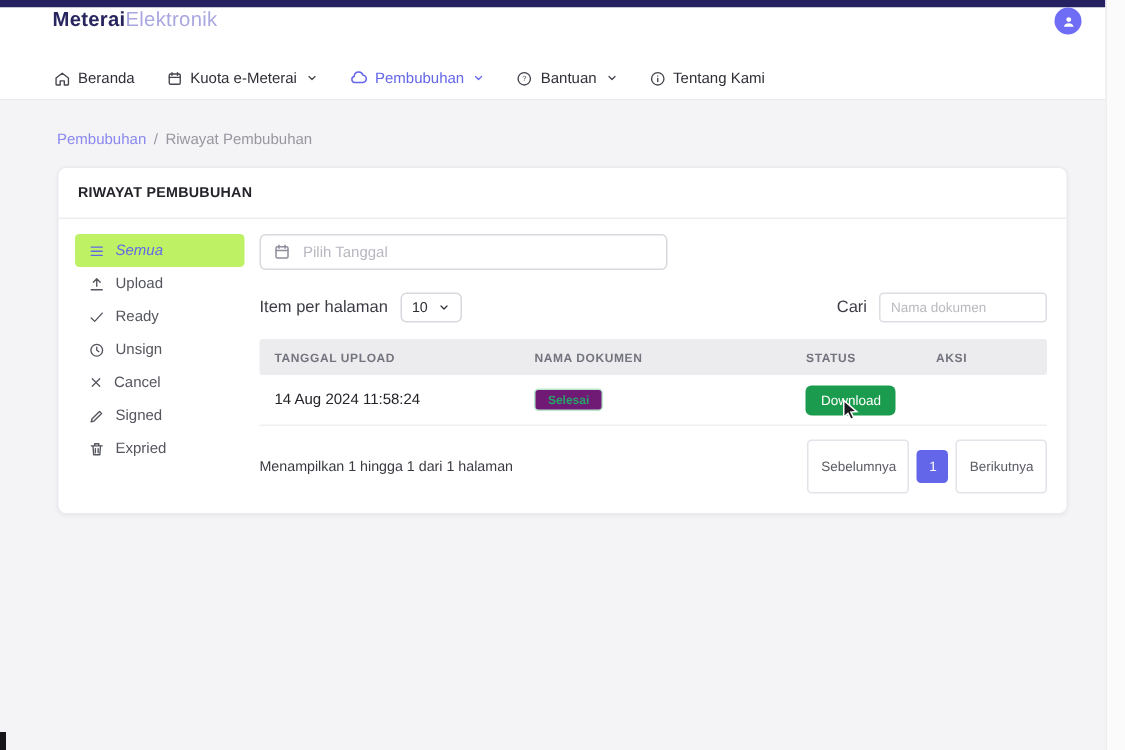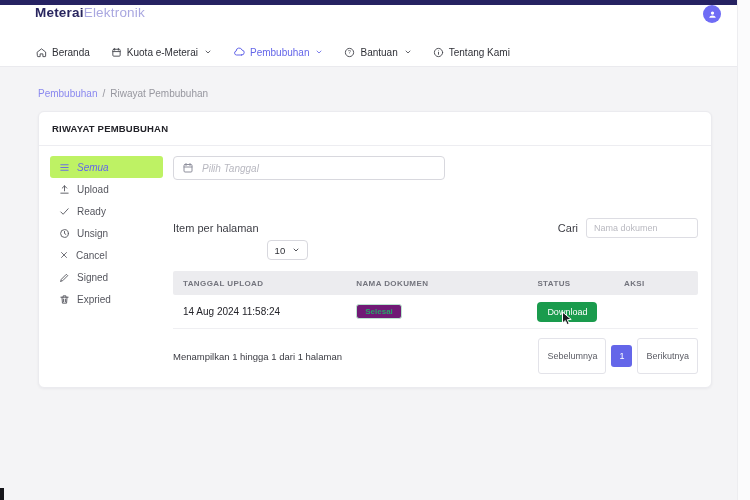--- a/index.html
+++ b/index.html
@@ -27,25 +27,25 @@
   .breadcrumb { font-size:10px; color:#97979f; display:flex; gap:5px; }
   .breadcrumb .link { color:#8a88ef; cursor:pointer; }
   .card { width:674px; margin-top:12px; background:#fff; border:1px solid #ebebef; border-radius:6px; box-shadow:0 1px 3px rgba(20,20,40,.05); }
   .card-header { padding:11px 13px; border-bottom:1px solid #ededf1; font-size:9.5px; font-weight:700; color:#232329; letter-spacing:.2px; }
   .card-body { display:flex; gap:10px; padding:10px 13px 13px 11px; }
   .side { width:113px; flex-shrink:0; display:flex; flex-direction:column; }
   .side-item { height:22px; display:flex; align-items:center; gap:7px; padding:0 9px; font-size:10px; color:#55565e; border-radius:3px; cursor:pointer; }
   .side-item.active { background:#bef264; color:var(--accent,#6466e9);font-style:italic; }
   .main { flex:1; min-width:0; }
   .date-input { width:272px; height:24px; border:1px solid #d8d8de; border-radius:4px; display:flex; align-items:center; padding:0 8px; gap:8px; background:#fff; color:#8e8f9c; }
-  .date-input input { border:none; outline:none; flex:1; font-size:10px; color:#333; font-family:inherit; background:transparent;font-style:italic; }
+  .date-input input { border:none; outline:none; flex:1; font-size:10px; color:#333; font-family:inherit; background:transparent; }
   .date-input input::placeholder { color:#b8b8c0; }
   .filter-row { margin-top:15px; display:flex; align-items:center; }
   .label { font-size:11px; color:#3c3d44; }
-  .select { margin-left:8px; height:20px; border:1px solid #d8d8de; border-radius:4px; display:flex; align-items:center; gap:7px; padding:0 7px; font-size:9.5px; color:#2f3036; cursor:pointer; background:#fff;margin-top:45px; }
+  .select { margin-left:8px; height:20px; border:1px solid #d8d8de; border-radius:4px; display:flex; align-items:center; gap:7px; padding:0 7px; font-size:9.5px; color:#2f3036; cursor:pointer; background:#fff; }
   .search-group { margin-left:auto; display:flex; align-items:center; gap:8px; }
   .search-input { width:112px; height:20px; border:1px solid #dddde3; border-radius:3px; padding:0 7px; font-size:9px; outline:none; font-family:inherit; color:#333; }
   .search-input::placeholder { color:#b9b9c0; }
   .table { margin-top:11px; }
   .thead, .trow { display:grid; grid-template-columns:33% 34.5% 16.5% 16%; }
   .thead { background:#ececef; height:24px; align-items:center; border-radius:2px; }
   .th { font-size:8px; font-weight:700; color:#73747d; letter-spacing:.4px; padding:0 10px; }
   .trow { height:34px; align-items:center; border-bottom:1px solid #efeff2; font-size:10px; color:#232329; }
   .td { padding:0 10px; }
   .badge { display:inline-block; font-size:8px; color:var(--badge-green,#27a468); border:1px solid #b9e7cd; background:#701a75; border-radius:3px; padding:2px 8px; font-weight:600; }

